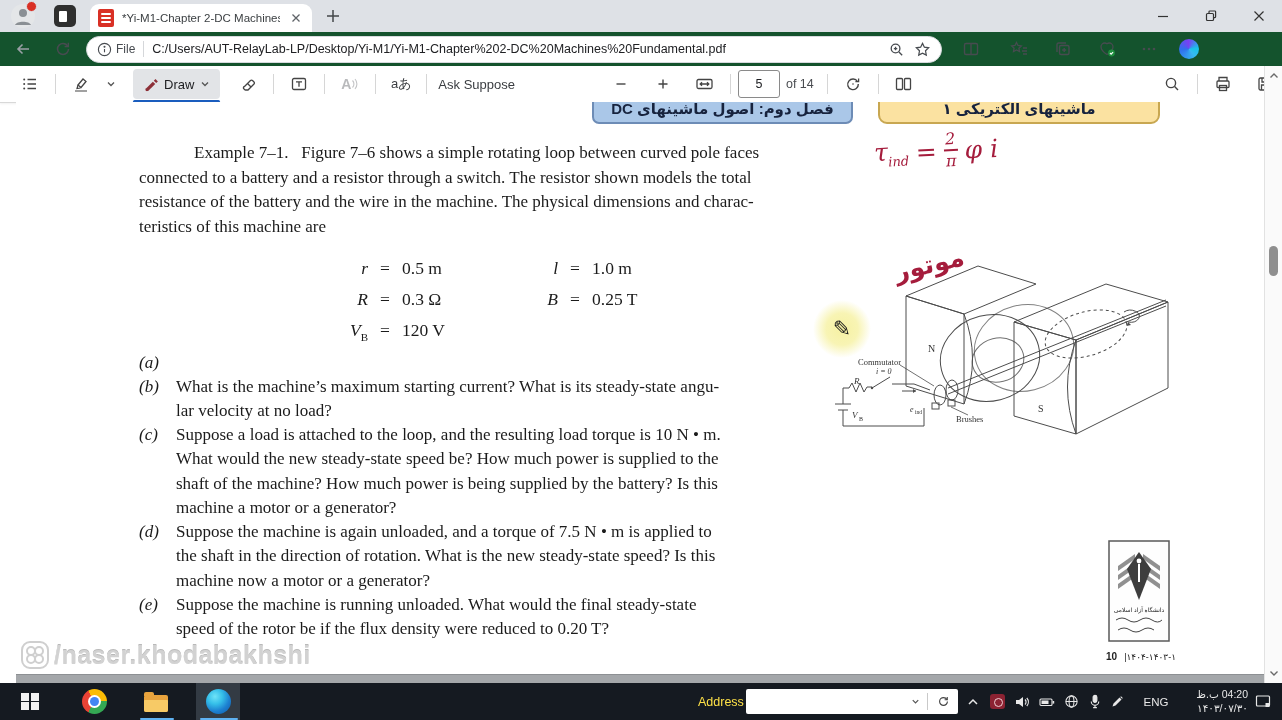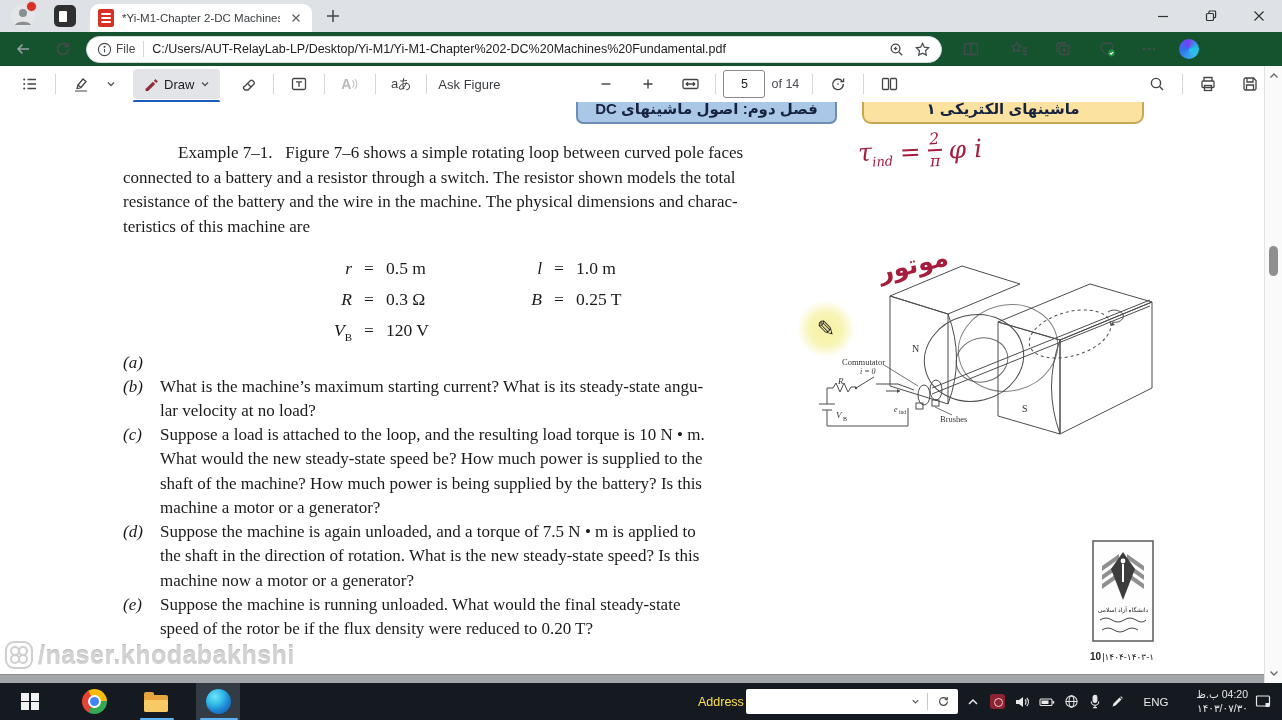--- a/index.html
+++ b/index.html
@@ -33,21 +33,21 @@
   .psep{width:1px;height:20px;background:#d6d6d6;margin:0 7px;flex:none;}
   .drawgrp{position:relative;display:flex;align-items:center;gap:5px;background:#e2e4e7;border-radius:4px;height:30px;padding:0 9px;flex:none;}
   .drawgrp .ul{position:absolute;left:0;right:0;bottom:-4px;height:3px;background:#1a5dbe;border-radius:2px;}
   .drawlbl{font-size:13px;color:#202124;}
   .askcp{font-size:13px;color:#3a3d41;margin-left:4px;white-space:nowrap;}
   .pageinput{width:36px;height:24px;border:1px solid #8a8a8a;border-radius:3px;text-align:center;font-size:12.5px;color:#202124;background:#fff;}
   .ofpg{font-size:12.5px;color:#4a4d51;margin:0 6px;white-space:nowrap;}
   .ralabel{font-size:14px;color:#b9babc;font-weight:bold;}
   .trlabel{font-size:13px;color:#3c3f43;}
   
-  #viewer{position:absolute;left:0;top:102px;width:1264px;height:581px;background:#fff;overflow:hidden;}
+  #viewer{position:absolute;left:16px;top:102px;width:1264px;height:581px;background:#fff;overflow:hidden;}
   .hdrbox{position:absolute;top:-9px;height:31px;display:flex;align-items:center;justify-content:center;
           font-weight:bold;font-size:15px;color:#17233e;direction:rtl;box-sizing:border-box;}
   .serif{font-family:"Liberation Serif","DejaVu Serif",serif;color:#1b1b1b;}
   .para{position:absolute;left:123px;top:39px;font-size:17px;line-height:24.5px;white-space:pre;}
   .para b{font-weight:normal;}
   .eqcol{position:absolute;font-size:17.5px;}
   .eqrow{height:31px;display:flex;align-items:baseline;}
   .eqv{display:inline-block;width:42px;text-align:right;}
   .evar{font-style:italic;}
   .esub{font-size:11px;}
@@ -60,21 +60,21 @@
   .frac{display:inline-flex;flex-direction:column;align-items:center;font-size:16px;line-height:1;}
   .frac .bar{width:14px;border-top:2px solid currentColor;margin:2px 0;}
   .motor{font-family:"DejaVu Sans",sans-serif;font-weight:bold;font-size:25px;transform:rotate(-13deg);direction:rtl;}
   .pencil{position:absolute;width:58px;height:58px;border-radius:50%;
           background:radial-gradient(closest-side,#f6f1a2 0%,#f8f4b4 55%,rgba(248,244,180,0) 100%);
           display:flex;align-items:center;justify-content:center;font-size:22px;color:#1c1c1c;}
   .grayband{position:absolute;left:0;top:572px;width:1282px;height:9px;background:#a4a7aa;border-top:1px solid #8d9093;}
   .watermark{position:absolute;left:4px;top:538px;display:flex;align-items:center;gap:4px;
              color:#d2d2d2;font-weight:bold;font-size:25px;letter-spacing:.5px;
              text-shadow:0 1px 0 #ffffff,0 -1px 0 #b9b9b9;}
-  .logocaption{position:absolute;left:1090px;top:549px;font-size:9px;color:#222;display:flex;gap:1px;align-items:center;}
+  .logocaption{position:absolute;left:1090px;top:549px;font-size:9px;color:#222;display:flex;gap:7px;align-items:center;}
   .logocaption b{font-size:10px;}
   
   #sbar{position:absolute;left:1264px;top:66px;width:18px;height:617px;background:#fafafa;border-left:1px solid #e2e2e2;}
   #sbar .thumb{position:absolute;left:4px;top:180px;width:9px;height:30px;background:#8f8f8f;border-radius:5px;}
   .sarrow{position:absolute;left:3px;width:12px;height:12px;display:flex;align-items:center;justify-content:center;}
   
   #taskbar{position:absolute;left:0;top:683px;width:1282px;height:37px;background:#151a21;display:flex;align-items:center;color:#e8e8e8;}
   .tkbtn{position:absolute;top:0;width:44px;height:37px;display:flex;align-items:center;justify-content:center;}
   .tkul{position:absolute;bottom:0;height:2px;background:#5fb2f2;border-radius:1px;}
   .edgebg{position:absolute;left:196px;top:0;width:44px;height:37px;background:#333b44;}
@@ -271,21 +271,21 @@
       <span class="ralabel">A</span>
       <svg width="8" height="12" viewBox="0 0 8 12" stroke="#c3c4c6" stroke-width="1.1" fill="none">
           <path d="M1.5 2.5a5 5 0 0 1 0 7M4 1a7.5 7.5 0 0 1 0 10"></path>
         </svg>
     </div>
     <span class="psep"></span>
     <div class="pbtn">
       <span class="trlabel">aあ</span>
     </div>
     <span class="psep"></span>
-    <span class="askcp">Ask Figure</span>
+    <span class="askcp">Ask Suppose</span>
 
     <div class="pbtn" style="margin-left:88px">
       <svg width="14" height="14" viewBox="0 0 14 14" stroke="#444" stroke-width="1.4">
           <path d="M2.5 7h9"></path>
         </svg>
     </div>
     <div class="pbtn" style="margin-left:6px">
       <svg width="14" height="14" viewBox="0 0 14 14" stroke="#444" stroke-width="1.4">
           <path d="M2.5 7h9M7 2.5v9"></path>
         </svg>

